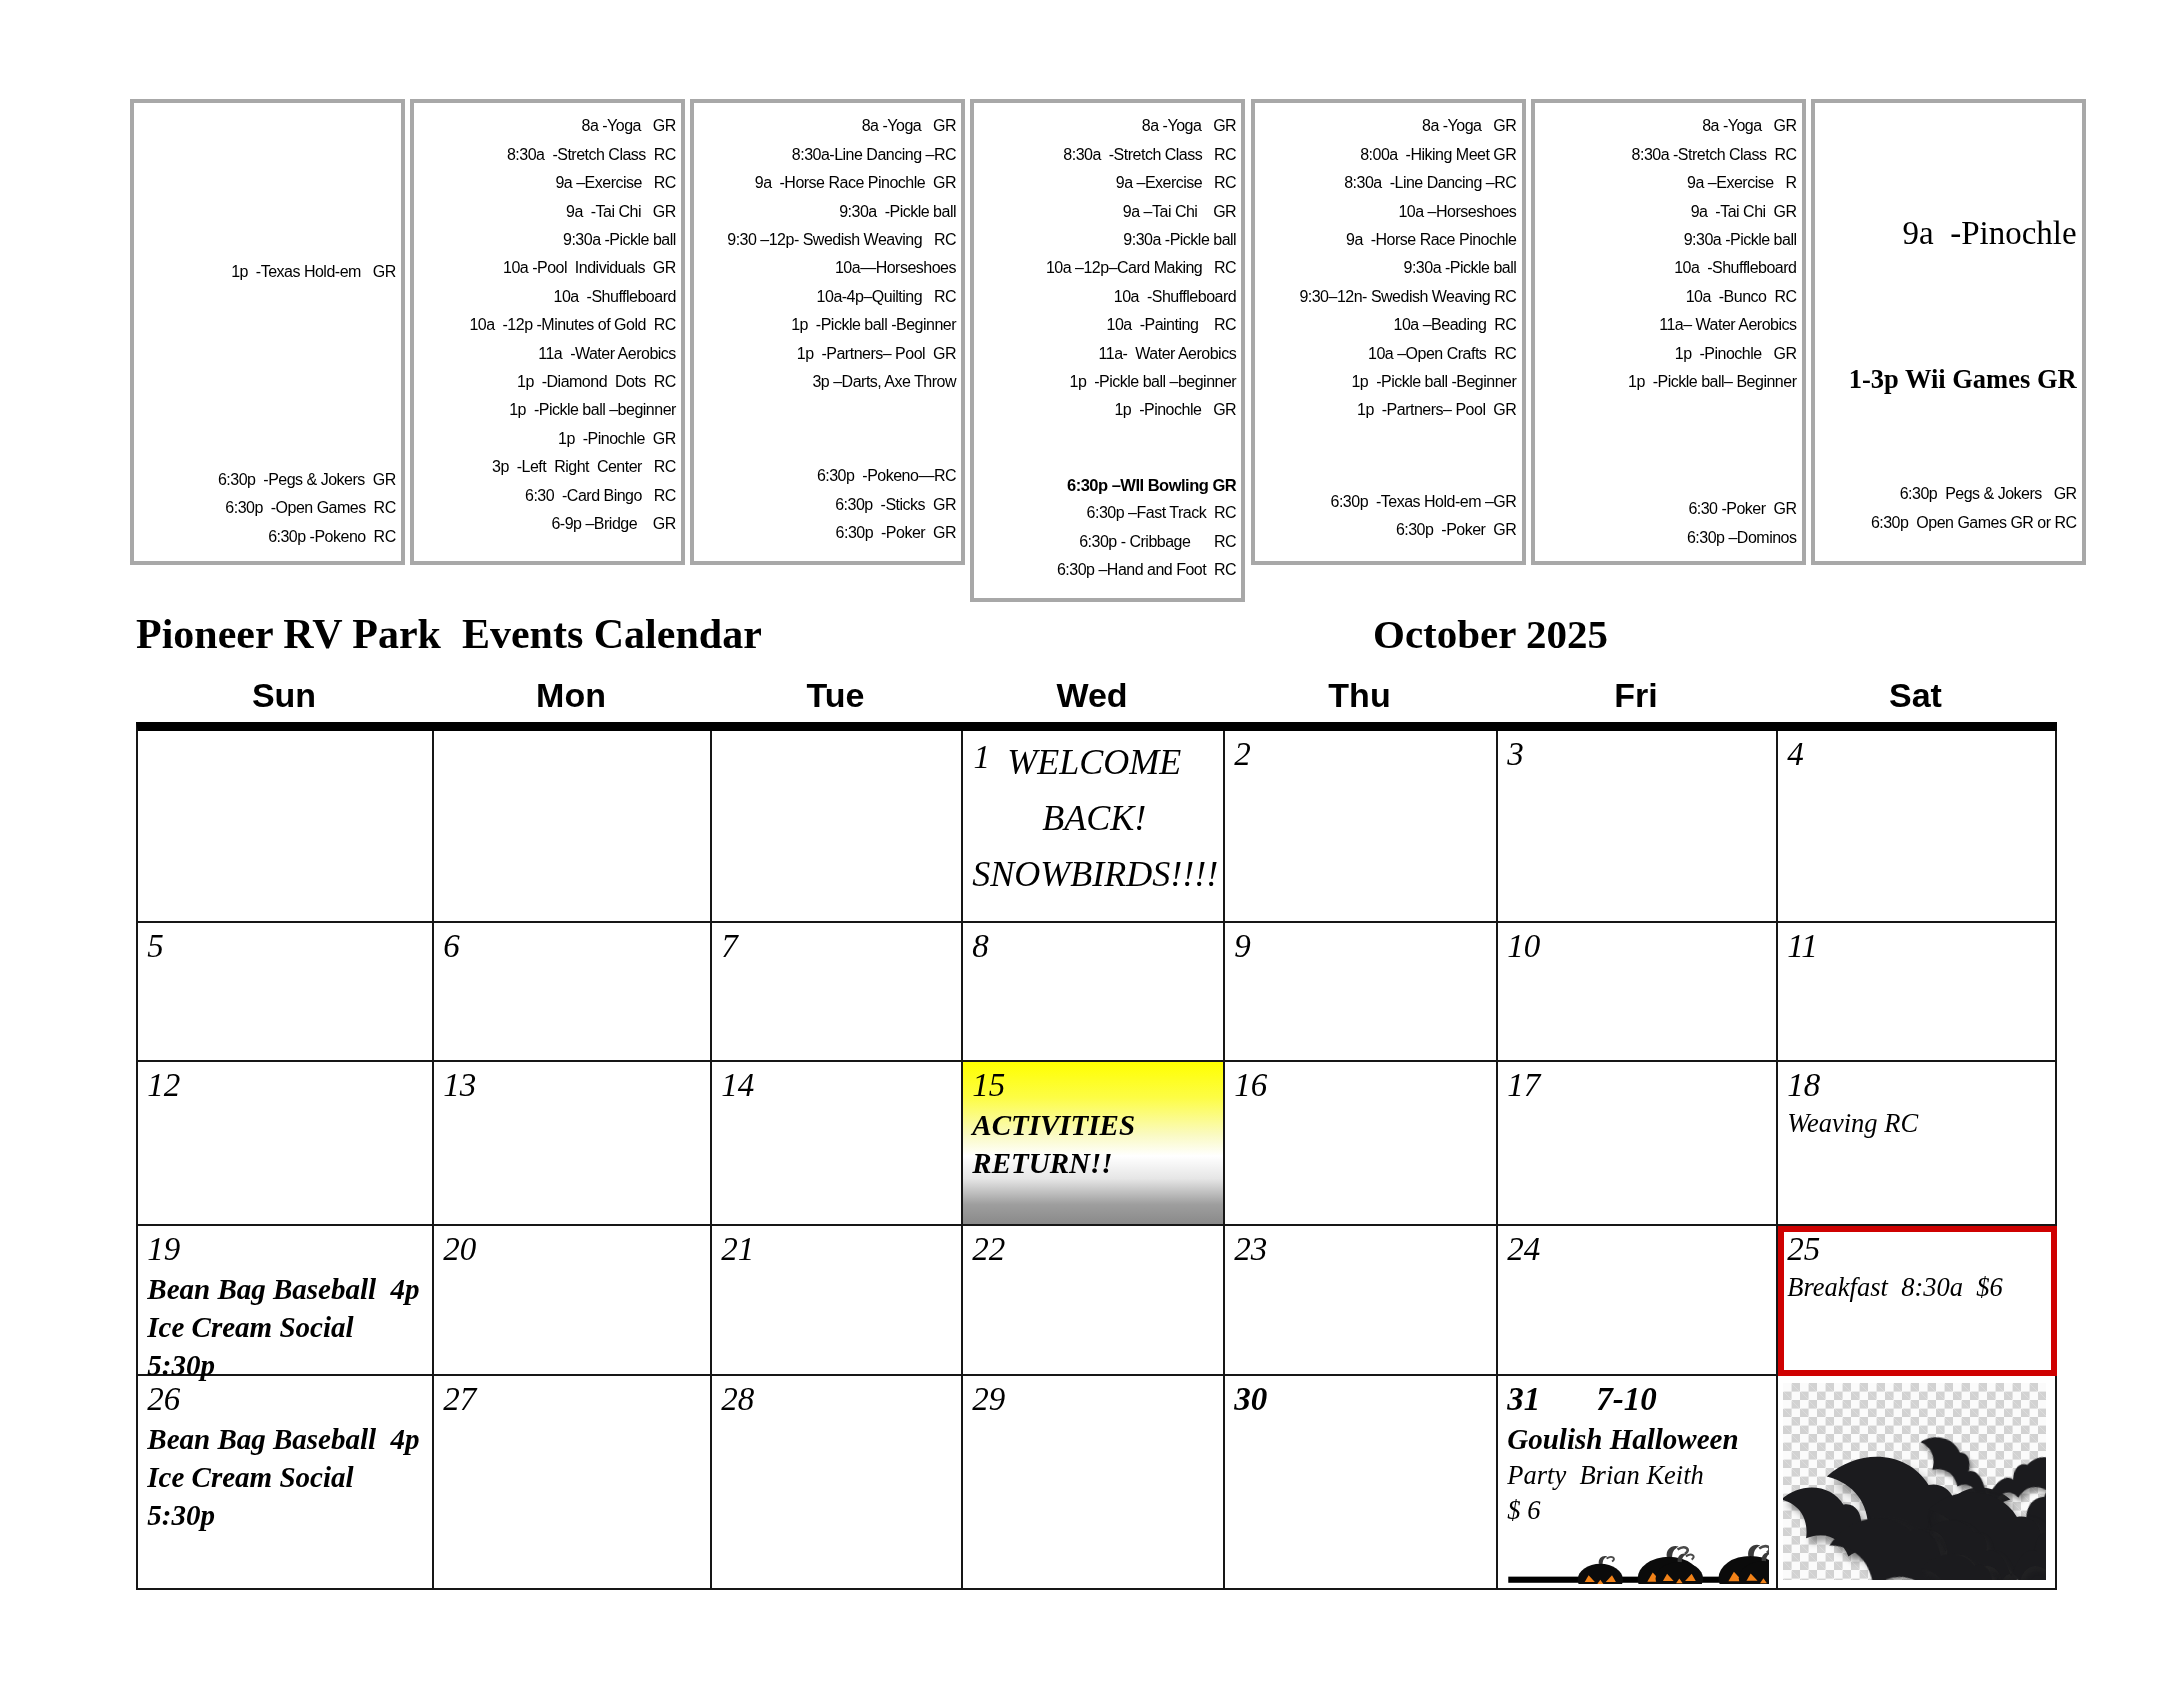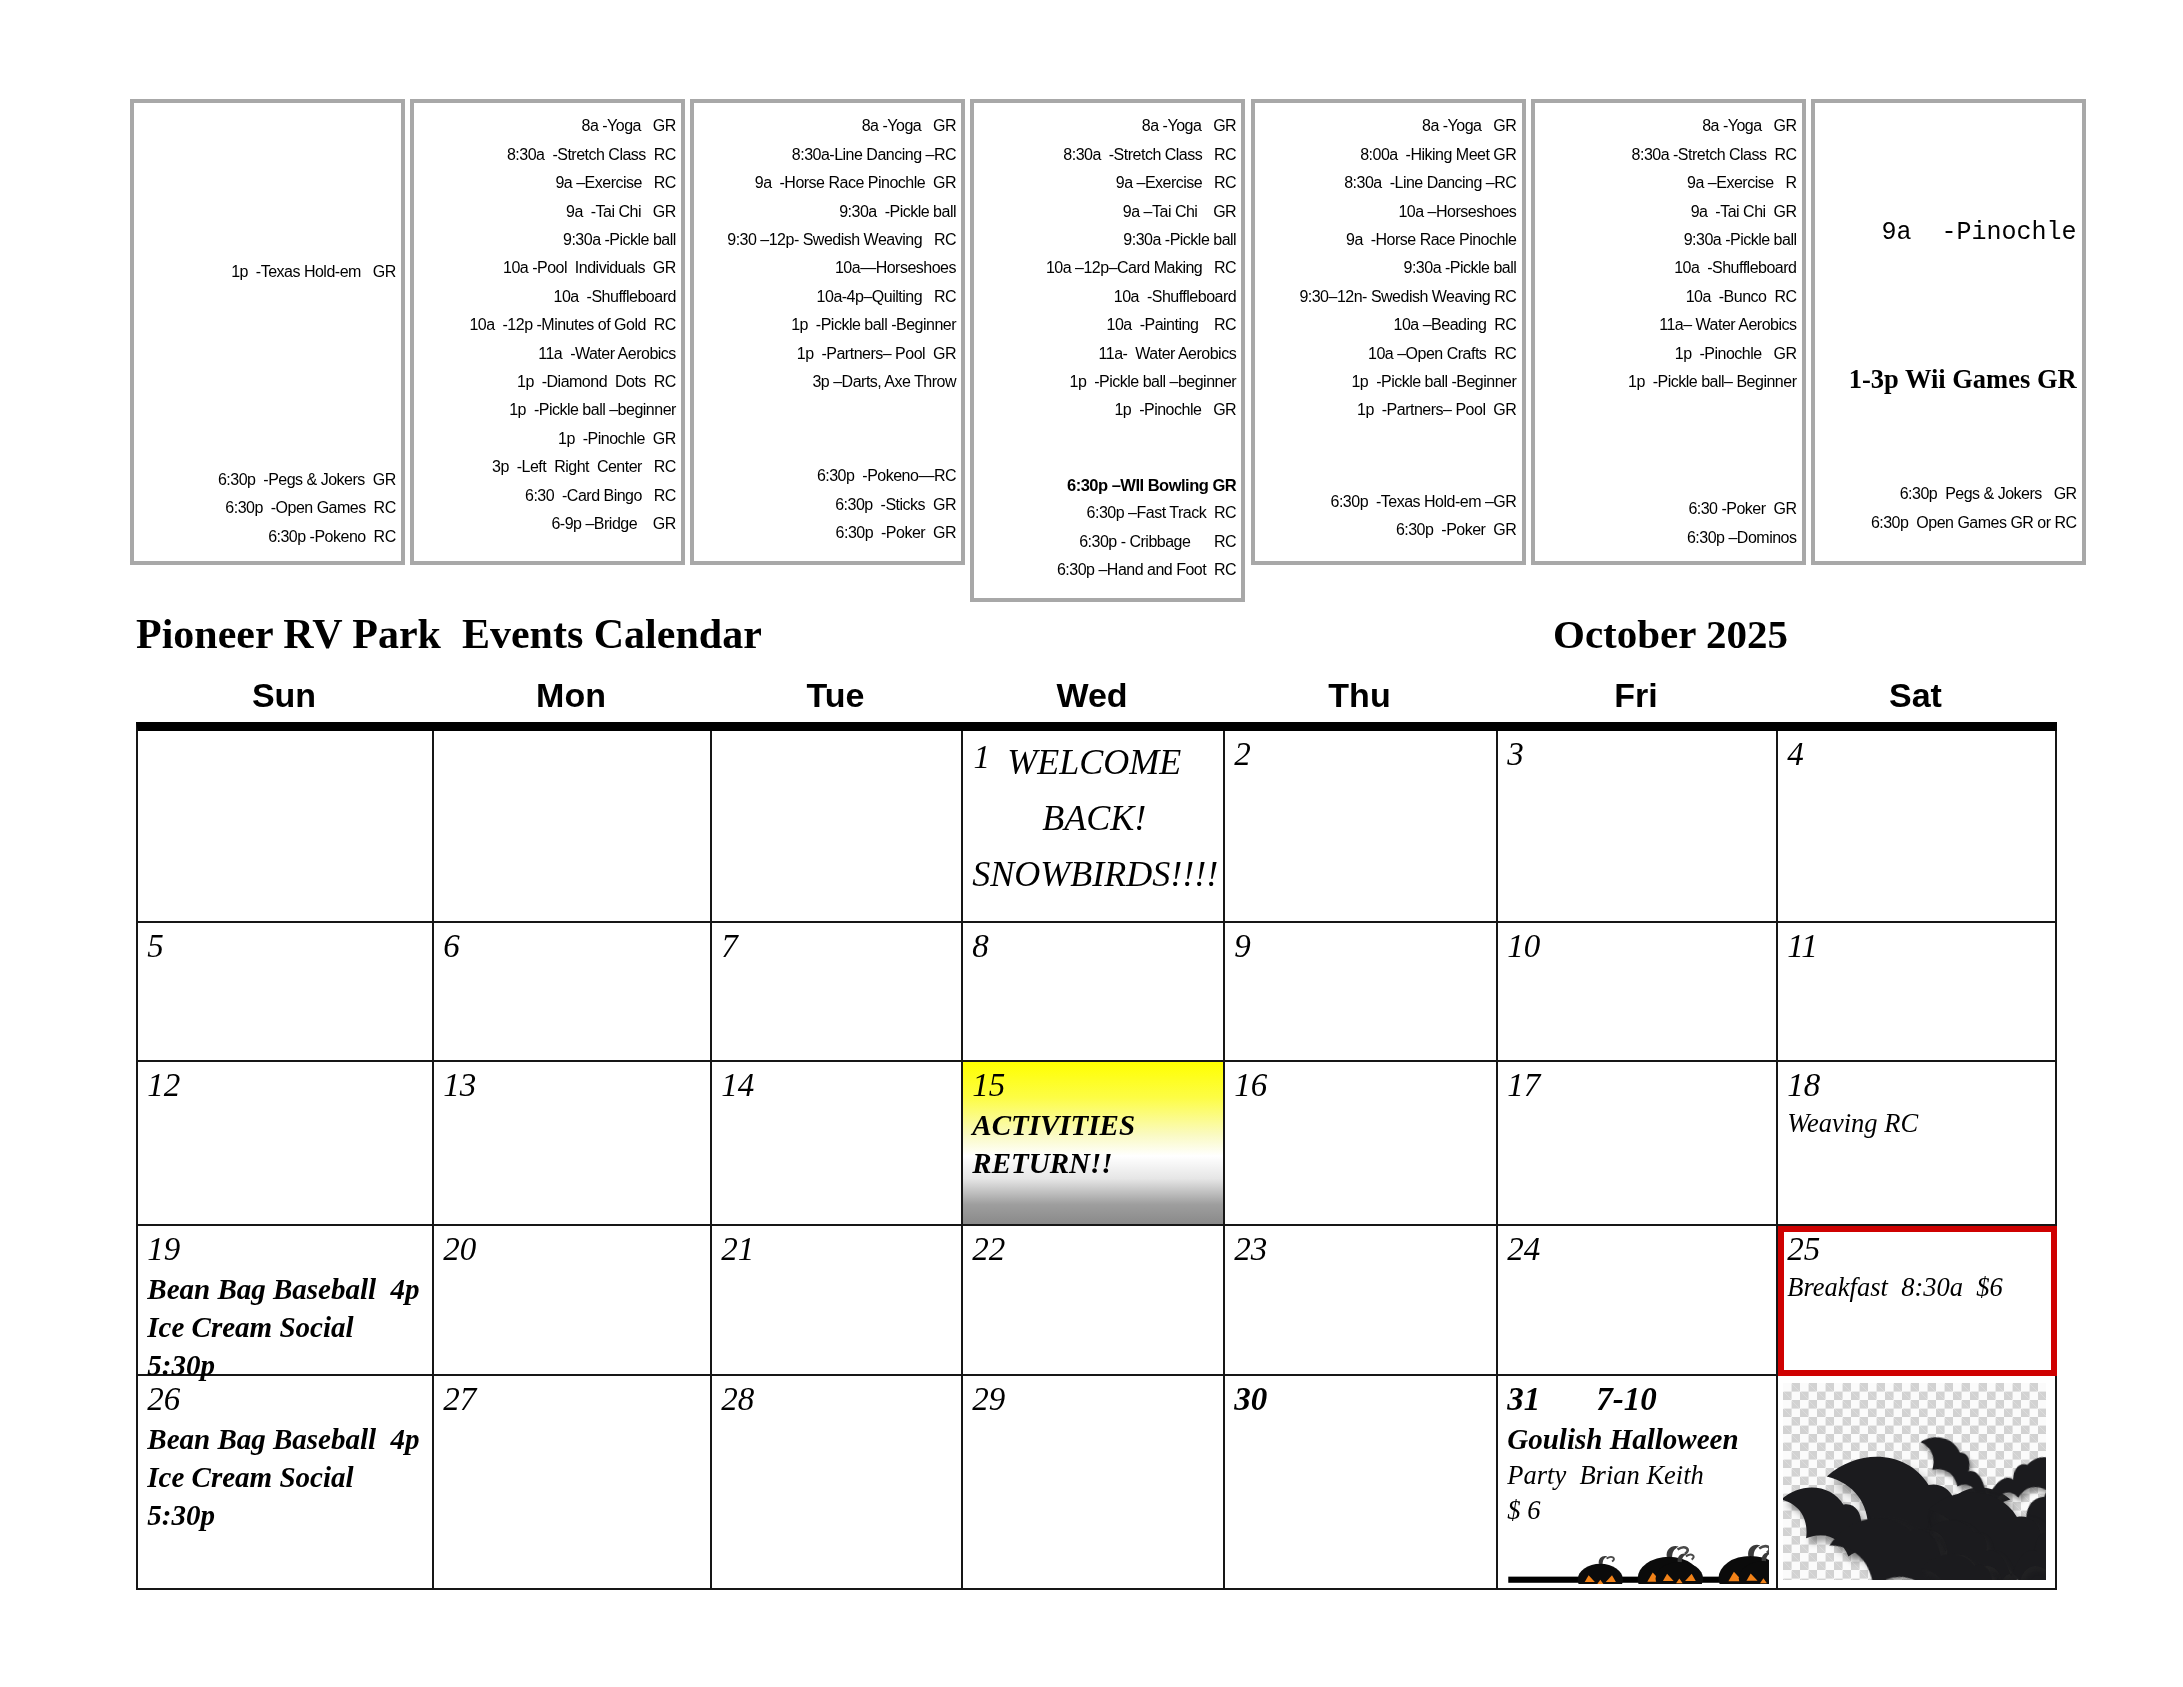--- a/index.html
+++ b/index.html
@@ -8,27 +8,27 @@
 
   
   .boxes{position:absolute;left:130px;top:99px;width:1956px;height:506px;
          display:flex;justify-content:space-between;align-items:flex-start;}
   .sbox{width:275px;height:466px;box-sizing:border-box;background:#fff;
         border:4.6px solid #a8a8a8;padding:9.3px 5.3px 5.3px 9.3px;
         display:flex;flex-direction:column;overflow:hidden;align-items:flex-end;}
   .sbox.tall{height:503px;}
   .sline{font-size:16px;line-height:28.4px;letter-spacing:-0.5px;white-space:pre;}
   .sline.sans-bold{font-weight:bold;font-size:16.5px;}
-  .sline.serif{font-family:Liberation Mono, monospace;font-size:25px;letter-spacing:0;line-height:30px;}
+  .sline.serif{font-family:Liberation Serif, serif;font-size:33px;letter-spacing:0;line-height:30px;}
   .sline.serif-bold{font-family:"Liberation Serif",serif;font-weight:bold;font-size:26.5px;letter-spacing:0;line-height:30px;}
 
   
   .title{position:absolute;left:136px;top:610px;width:992px;
          font-family:"Liberation Serif",serif;font-weight:bold;font-size:42px;white-space:pre;}
-  .month{position:absolute;left:1373px;top:610px;width:595px;text-align:center;
+  .month{position:absolute;left:1373px;top:610px;width:595px;text-align:left;
          font-family:"Liberation Serif",serif;font-weight:bold;font-size:41px;white-space:pre;}
 
   
   .dayheaders{position:absolute;left:136px;top:671px;width:1919px;display:grid;
               grid-template-columns:296px 278px 251px 262px 273px 280px 279px;}
   .hcell{text-align:center;font-weight:bold;font-size:34px;line-height:49px;}
 
   
   .grid{position:absolute;left:136px;top:722px;display:grid;
         grid-template-columns:296px 278px 251px 262px 273px 280px 279px;

